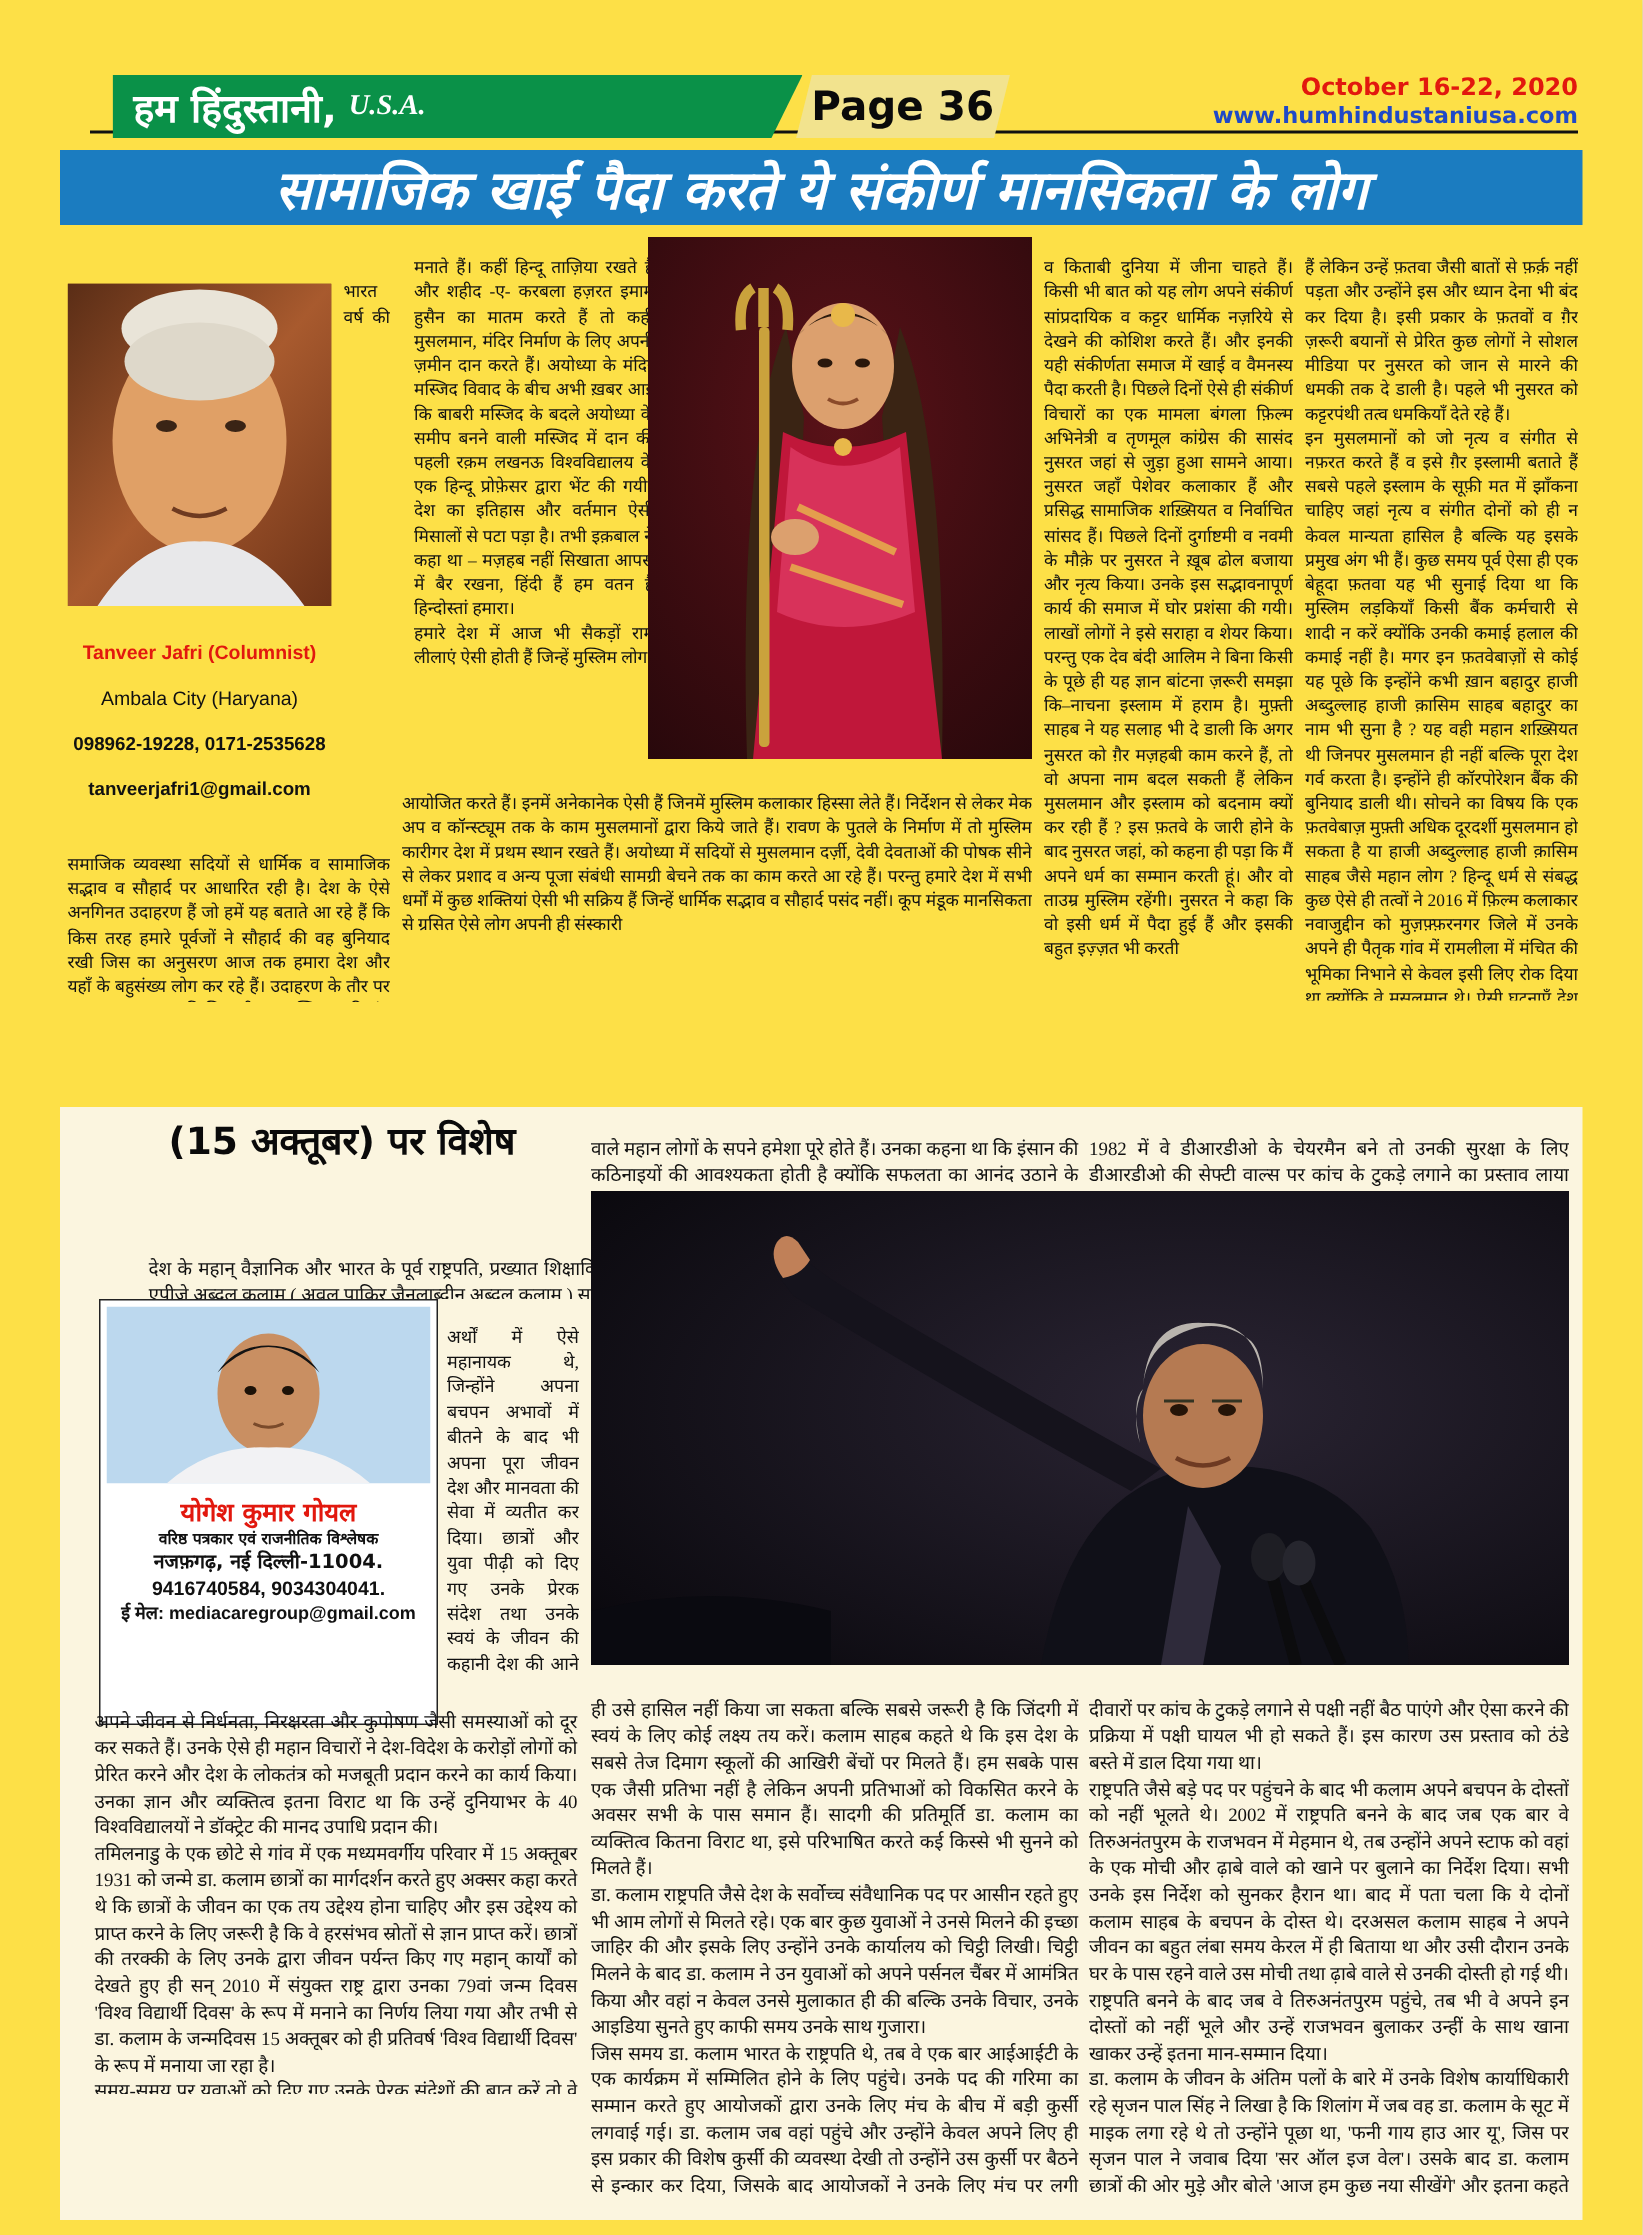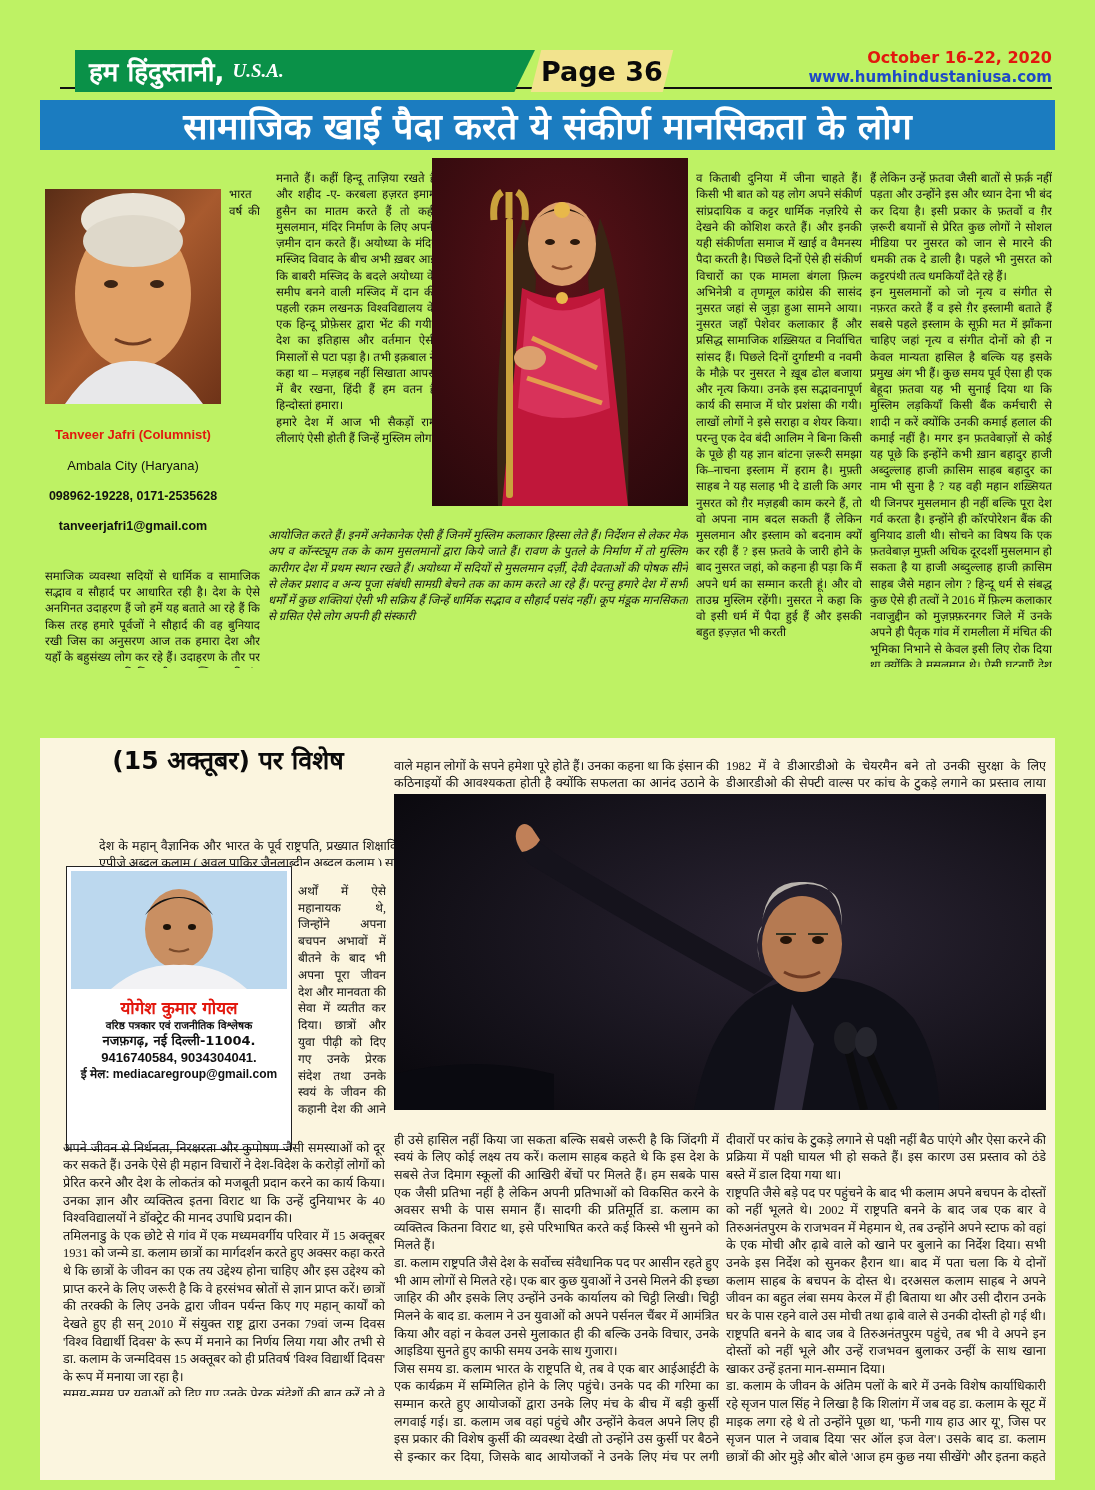--- a/index.html
+++ b/index.html
@@ -1,34 +1,34 @@
 <!DOCTYPE html>
 <html><head>
 <meta charset="utf-8">
 <style>
   html,body{margin:0;padding:0;background:#e9e9e9;}
-  .page{position:relative;width:1095px;height:1490px;background:#bef264;margin:0 auto;
+  .page{position:relative;width:1095px;height:1490px;background:#fde047;margin:0 auto;
         font-family:"Liberation Serif", serif;color:#111;overflow:hidden;
         box-shadow:0 0 6px rgba(0,0,0,.25);}
   
   .hdr-rule{position:absolute;left:60px;top:87px;width:992px;height:2px;background:#111;}
   .masthead{position:absolute;left:75px;top:50px;width:460px;height:42px;background:#0a9148;
             clip-path:polygon(0 0,100% 0,95.5% 100%,0 100%);
             display:flex;align-items:center;padding-left:14px;box-sizing:border-box;}
   .masthead .hi{font-family:"DejaVu Sans",sans-serif;font-weight:bold;color:#fff;font-size:26px;}
   .masthead .en{font-family:"Liberation Serif",serif;font-style:italic;font-weight:bold;color:#fff;font-size:19px;margin-left:8px;}
   .pagebadge{position:absolute;left:536px;top:50px;width:132px;height:42px;background:#f2e38e;
              transform:skewX(-14deg);display:flex;align-items:center;justify-content:center;}
   .pagebadge span{transform:skewX(14deg);font-family:"DejaVu Sans",sans-serif;font-weight:bold;
                   font-size:27px;color:#0a0a0a;}
   .issue{position:absolute;right:43px;top:48px;text-align:right;line-height:1.25;}
   .issue .date{color:#e2180e;font-family:"DejaVu Sans",sans-serif;font-weight:bold;font-size:16px;}
   .issue .url{color:#1f49c7;font-family:"DejaVu Sans",sans-serif;font-weight:bold;font-size:15px;}
   
-  .hbar{position:absolute;left:40px;width:1015px;height:50px;display:flex;align-items:center;justify-content:center;}
+  .hbar{position:absolute;left:40px;width:1015px;height:50px;display:flex;align-items:center;justify-content:center;font-style:italic;}
   .hbar1{top:100px;background:#1b7cc0;}
   .hbar2{top:686px;background:#ee1a64;}
   .hbar .ht{font-family:"DejaVu Sans",sans-serif;font-weight:bold;color:#fff;font-size:36px;
             white-space:nowrap;letter-spacing:0px;}
   
   .col{position:absolute;text-align:justify;overflow:hidden;white-space:pre-line;}
   .a1{font-size:11.6px;line-height:1.40;}
   .a2{font-size:12.6px;line-height:1.40;}
   .authbox1{float:left;width:176px;margin:2px 8px 4px 0;}
   .authbox1 .cap{text-align:center;font-family:"Liberation Sans",sans-serif;line-height:1.25;margin-top:3px;}
@@ -126,21 +126,21 @@
     <path d="M120 108 Q130 114 140 108" stroke="#8a4a2a" stroke-width="2.5" fill="none"></path>
     <path d="M90 130 Q130 150 172 130 L196 348 L70 348 Z" fill="#c0173a"></path>
     <path d="M95 140 Q130 165 168 140 L178 250 Q130 270 86 250 Z" fill="#d8325a"></path>
     <path d="M100 180 L165 210 M95 220 L170 245" stroke="#e8b84a" stroke-width="5" opacity="0.8"></path>
     <circle cx="130" cy="140" r="6" fill="#e8b84a"></circle>
     <rect x="74" y="60" width="7" height="280" rx="3" fill="#caa23c"></rect>
     <path d="M77 60 L77 34 M62 62 Q60 40 70 34 M93 62 Q95 40 85 34" stroke="#caa23c" stroke-width="7" fill="none"></path>
     <ellipse cx="98" cy="200" rx="16" ry="12" fill="#dca06e"></ellipse>
   </svg>
 
-  <div class="col a1" style="left:268px;top:512px;width:420px;height:155px;font-style:italic;">
+  <div class="col a1" style="left:268px;top:512px;width:420px;height:155px;">
     <span>आयोजित करते हैं। इनमें अनेकानेक ऐसी हैं जिनमें मुस्लिम कलाकार हिस्सा लेते हैं। निर्देशन से लेकर मेक अप व कॉन्स्ट्यूम तक के काम मुसलमानों द्वारा किये जाते हैं। रावण के पुतले के निर्माण में तो मुस्लिम कारीगर देश में प्रथम स्थान रखते हैं। अयोध्या में सदियों से मुसलमान दर्ज़ी, देवी देवताओं की पोषक सीने से लेकर प्रशाद व अन्य पूजा संबंधी सामग्री बेचने तक का काम करते आ रहे हैं। परन्तु हमारे देश में सभी धर्मों में कुछ शक्तियां ऐसी भी सक्रिय हैं जिन्हें धार्मिक सद्भाव व सौहार्द पसंद नहीं। कूप मंडूक मानसिकता से ग्रसित ऐसे लोग अपनी ही संस्कारी</span>
   </div>
 
   <div class="col a1" style="left:696px;top:155px;width:166px;height:512px;">
     <span>व किताबी दुनिया में जीना चाहते हैं। किसी भी बात को यह लोग अपने संकीर्ण सांप्रदायिक व कट्टर धार्मिक नज़रिये से देखने की कोशिश करते हैं। और इनकी यही संकीर्णता समाज में खाई व वैमनस्य पैदा करती है। पिछले दिनों ऐसे ही संकीर्ण विचारों का एक मामला बंगला फ़िल्म अभिनेत्री व तृणमूल कांग्रेस की सासंद नुसरत जहां से जुड़ा हुआ सामने आया। नुसरत जहाँ पेशेवर कलाकार हैं और प्रसिद्ध सामाजिक शख़्सियत व निर्वाचित सांसद हैं। पिछले दिनों दुर्गाष्टमी व नवमी के मौक़े पर नुसरत ने ख़ूब ढोल बजाया और नृत्य किया। उनके इस सद्भावनापूर्ण कार्य की समाज में घोर प्रशंसा की गयी। लाखों लोगों ने इसे सराहा व शेयर किया। परन्तु एक देव बंदी आलिम ने बिना किसी के पूछे ही यह ज्ञान बांटना ज़रूरी समझा कि–नाचना इस्लाम में हराम है। मुफ़्ती साहब ने यह सलाह भी दे डाली कि अगर नुसरत को ग़ैर मज़हबी काम करने हैं, तो वो अपना नाम बदल सकती हैं लेकिन मुसलमान और इस्लाम को बदनाम क्यों कर रही हैं ? इस फ़तवे के जारी होने के बाद नुसरत जहां, को कहना ही पड़ा कि मैं अपने धर्म का सम्मान करती हूं। और वो ताउम्र मुस्लिम रहेंगी। नुसरत ने कहा कि वो इसी धर्म में पैदा हुई हैं और इसकी बहुत इज़्ज़त भी करती</span>
   </div>
 
   <div class="col a1" style="left:870px;top:155px;width:182px;height:512px;">
     <span>हैं लेकिन उन्हें फ़तवा जैसी बातों से फ़र्क़ नहीं पड़ता और उन्होंने इस और ध्यान देना भी बंद कर दिया है। इसी प्रकार के फ़तवों व ग़ैर ज़रूरी बयानों से प्रेरित कुछ लोगों ने सोशल मीडिया पर नुसरत को जान से मारने की धमकी तक दे डाली है। पहले भी नुसरत को कट्टरपंथी तत्व धमकियाँ देते रहे हैं।
 इन मुसलमानों को जो नृत्य व संगीत से नफ़रत करते हैं व इसे ग़ैर इस्लामी बताते हैं सबसे पहले इस्लाम के सूफ़ी मत में झाँकना चाहिए जहां नृत्य व संगीत दोनों को ही न केवल मान्यता हासिल है बल्कि यह इसके प्रमुख अंग भी हैं। कुछ समय पूर्व ऐसा ही एक बेहूदा फ़तवा यह भी सुनाई दिया था कि मुस्लिम लड़कियाँ किसी बैंक कर्मचारी से शादी न करें क्योंकि उनकी कमाई हलाल की कमाई नहीं है। मगर इन फ़तवेबाज़ों से कोई यह पूछे कि इन्होंने कभी ख़ान बहादुर हाजी अब्दुल्लाह हाजी क़ासिम साहब बहादुर का नाम भी सुना है ? यह वही महान शख़्सियत थी जिनपर मुसलमान ही नहीं बल्कि पूरा देश गर्व करता है। इन्होंने ही कॉरपोरेशन बैंक की बुनियाद डाली थी। सोचने का विषय कि एक फ़तवेबाज़ मुफ़्ती अधिक दूरदर्शी मुसलमान हो सकता है या हाजी अब्दुल्लाह हाजी क़ासिम साहब जैसे महान लोग ? हिन्दू धर्म से संबद्ध कुछ ऐसे ही तत्वों ने 2016 में फ़िल्म कलाकार नवाजुद्दीन को मुज़फ़्फ़रनगर जिले में उनके अपने ही पैतृक गांव में रामलीला में मंचित की भूमिका निभाने से केवल इसी लिए रोक दिया था क्योंकि वे मुसलमान थे। ऐसी घटनाएँ देश में कहाँ न कहाँ कभी न कभी होती ही ज़रूर रहती हैं परन्तु इन्हें अपवाद के रूप में ही देखा जाना चाहिए। हम सभी उदारवादी व प्रगतिशील विचार रखने वालों को यह समझना चाहिए कि संकीर्ण मानसिकता के यह ठेका ठुका लोग जो सभी धर्मों में पाए जाते हैं, यह दरअसल सामाजिक खाई पैदा करने व इसे निरंतर गहरा करते रहने के काम में ही व्यस्त रहते हैं जबकि उदारवाद व प्रगतिशीलता सामाजिक व धार्मिक सेतु का काम करती है।</span>

